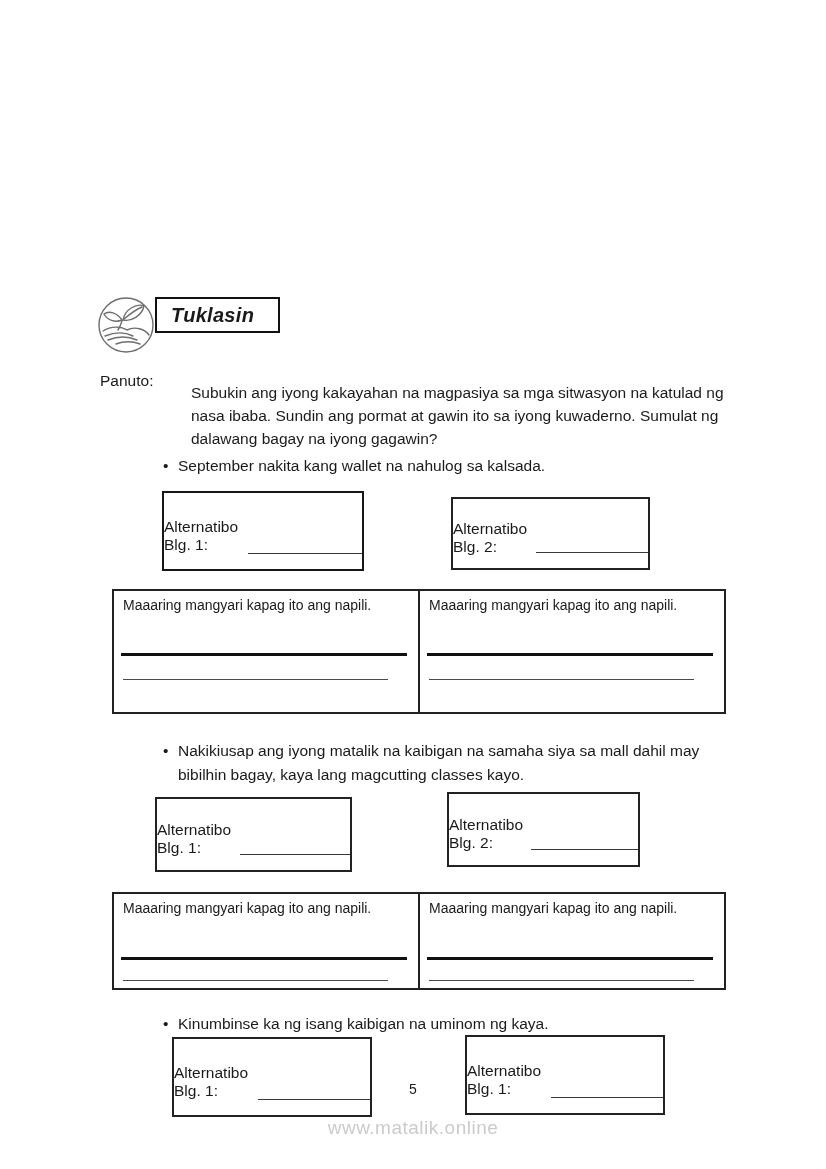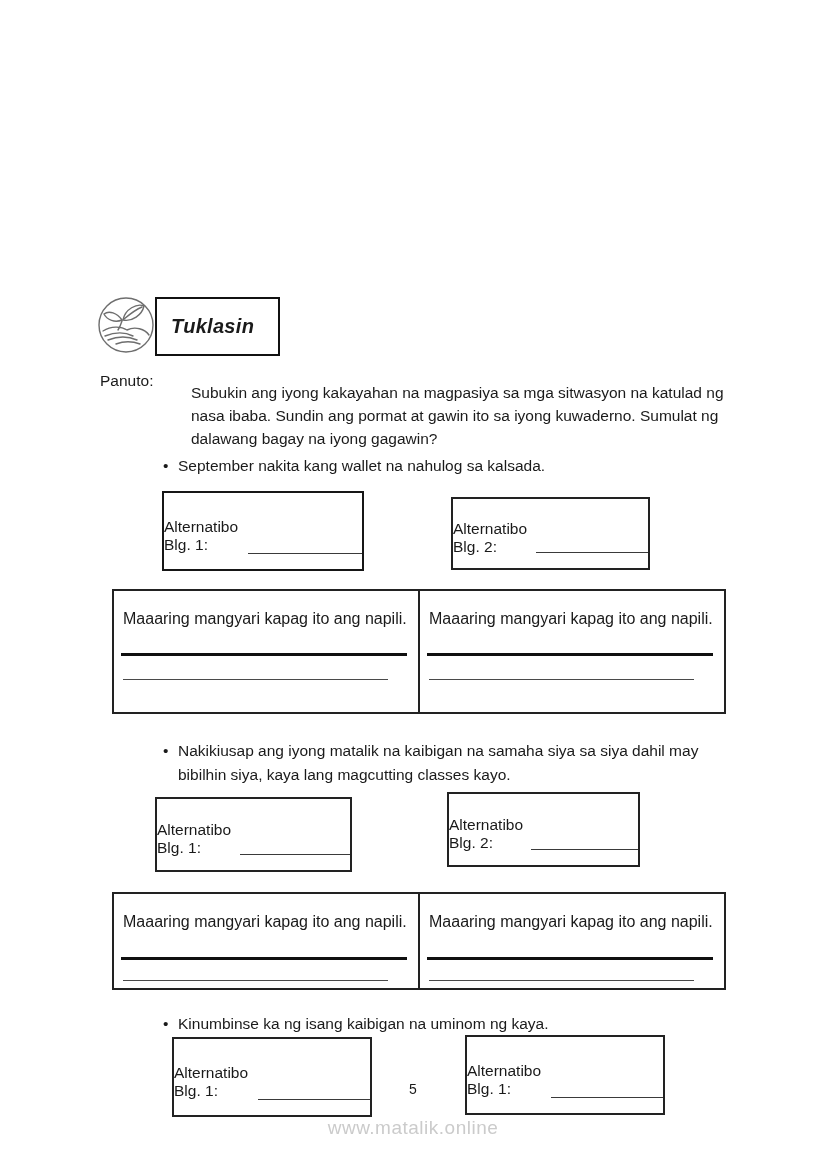--- a/index.html
+++ b/index.html
@@ -53,22 +53,22 @@
   
   .outcome-table{
     position:absolute;
     border:2px solid #222;
     box-sizing:border-box;
     display:flex;
     background:#fff;
   }
   .cell{
     position:relative;flex:1;
-    padding:16px 9px;
-    font-size:16px;line-height:24px;
+    padding:2px 9px;
+    font-size:14px;line-height:24px;
     box-sizing:border-box;
   }
   .cell + .cell{border-left:2px solid #222;}
   .thick-line{position:absolute;left:7px;right:11px;top:62px;border-top:3px solid #101010;}
   .thin-line{position:absolute;left:9px;right:30px;top:88px;border-top:1.5px solid #4a4a4a;}
   .t2 .thick-line{top:63px;}
   .t2 .thin-line{top:86px;}
 
   
   .page-number{font-size:14px;text-align:center;}
@@ -90,21 +90,21 @@
       <path class="ln" d="M28 23 C34 18, 41 13, 46 11"></path>
       <path class="ln" d="M26 24 C21 17, 13 14, 8 18 C11 24, 19 27, 26 24 Z"></path>
       <path class="ln" d="M26 25 C25 28, 24 31, 22 34"></path>
       <path class="ln" d="M7 35 C15 30, 25 30, 31 34 C39 30, 49 33, 53 39"></path>
       <path class="ln" d="M9 40 C19 36, 29 36, 37 40"></path>
       <path class="ln" d="M12 44 C22 40, 32 40, 41 44"></path>
       <path class="ln" d="M20 48 C28 45, 36 45, 44 48"></path>
     </svg>
   </div>
 
-  <div class="abs title-box" style="left:155px;top:297px;width:125px;height:59px;">
+  <div class="abs title-box" style="left:155px;top:297px;width:125px;height:36px;">
     <span>Tuklasin</span>
   </div>
 
   <div class="abs para" style="left:100px;top:369px;width:632px;gap:28px;">
     <span class="para-label">Panuto:</span>
     <span class="para-text">Subukin ang iyong kakayahan na magpasiya sa mga sitwasyon na katulad ng nasa ibaba. Sundin ang pormat at gawin ito sa iyong kuwaderno. Sumulat ng dalawang bagay na iyong gagawin?</span>
   </div>
 
   <div class="abs bullet" style="left:163px;top:454px;width:600px;">
     <span class="bullet-dot">•</span>
@@ -128,21 +128,21 @@
     </div>
     <div class="cell">
       <span>Maaaring mangyari kapag ito ang napili.</span>
       <span class="thick-line"></span>
       <span class="thin-line"></span>
     </div>
   </div>
 
   <div class="abs bullet" style="left:163px;top:739px;width:580px;">
     <span class="bullet-dot">•</span>
-    <span class="bullet-text">Nakikiusap ang iyong matalik na kaibigan na samaha siya sa siya dahil may bibilhin siya, kaya lang magcutting classes kayo.</span>
+    <span class="bullet-text">Nakikiusap ang iyong matalik na kaibigan na samaha siya sa mall dahil may bibilhin bagay, kaya lang magcutting classes kayo.</span>
   </div>
 
   <div class="alt-box" style="left:155px;top:797px;width:197px;height:75px;">
     <span class="alt-label">Alternatibo Blg. 1:</span>
     <span class="alt-line"></span>
   </div>
   <div class="alt-box" style="left:447px;top:792px;width:193px;height:75px;">
     <span class="alt-label">Alternatibo Blg. 2:</span>
     <span class="alt-line"></span>
   </div>

